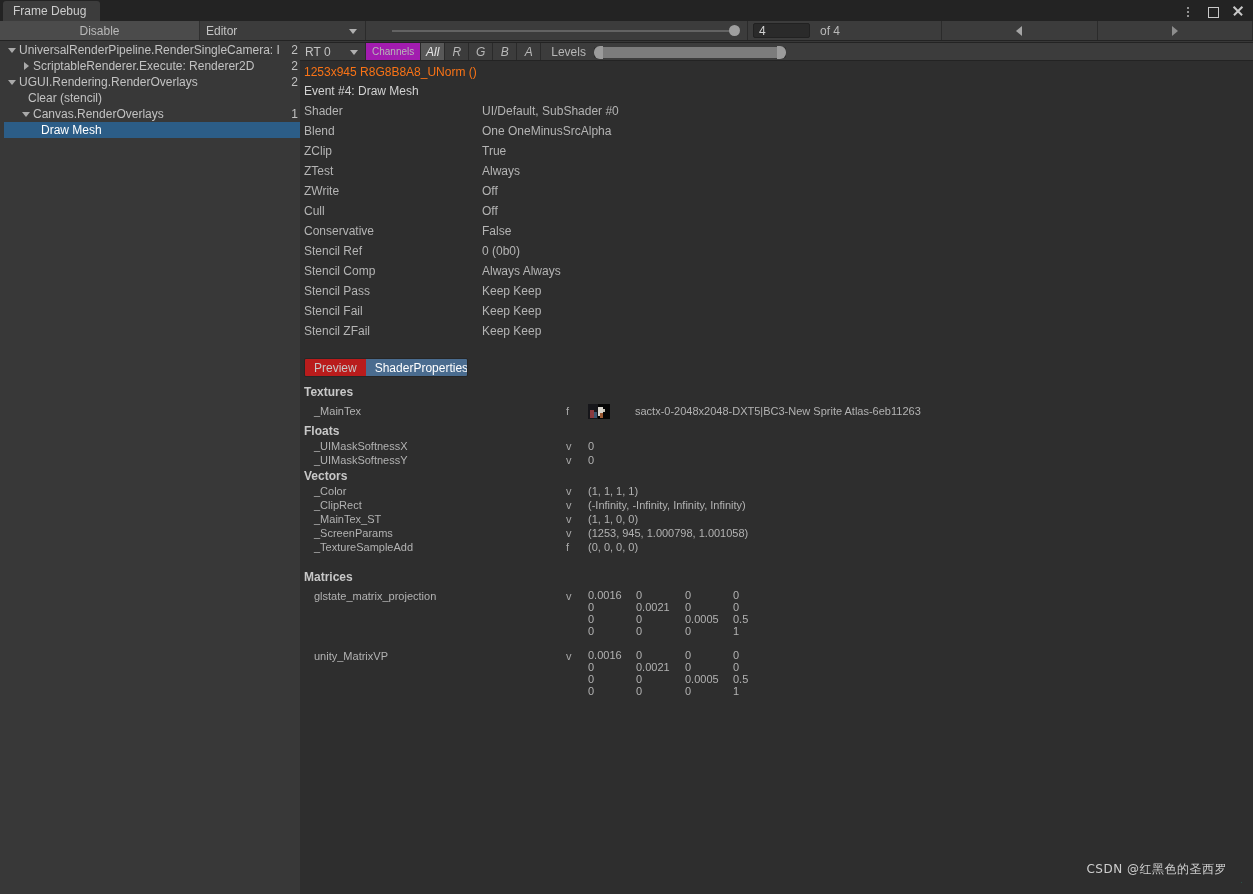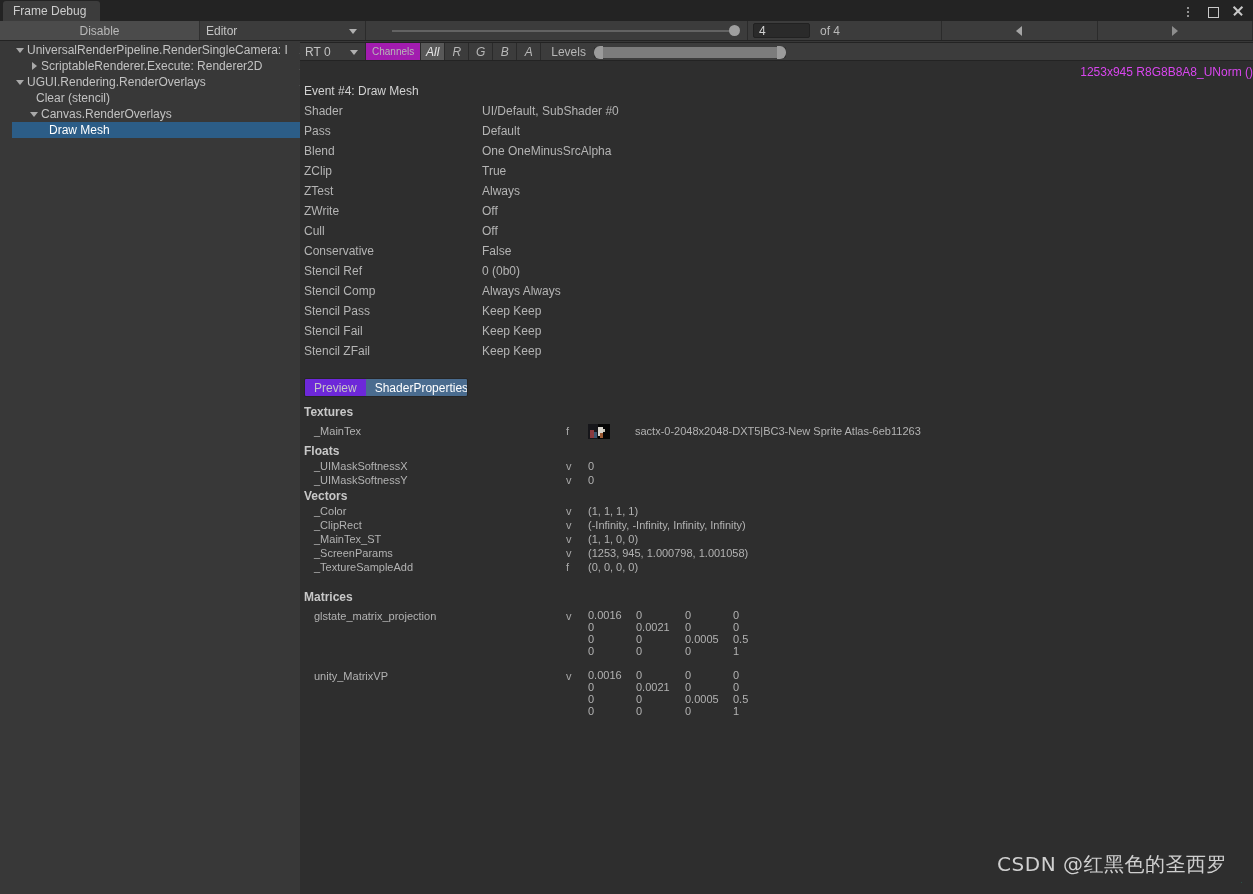--- a/index.html
+++ b/index.html
@@ -102,21 +102,21 @@
   }
   .tb-prev, .tb-next {
     flex: 1 1 0; display: flex; align-items: center; justify-content: center;
     border-right: 1px solid #2b2b2b;
   }
   .tri-left { width:0;height:0;border-top:5px solid transparent;border-bottom:5px solid transparent;border-right:6px solid #a5a5a5; }
   .tri-right{ width:0;height:0;border-top:5px solid transparent;border-bottom:5px solid transparent;border-left:6px solid #8d8d8d; }
 
   
   .tree {
-    position: absolute; left: 12px; top: 42px; width: 299px; height: 852px;
+    position: absolute; left: 4px; top: 42px; width: 299px; height: 852px;
     background: #383838; border-right: 1px solid #232323;
     overflow: hidden;
   }
   .tree-row {
     position: relative; height: 16px; display: flex; align-items: center;
     font-size: 12px; color: #c2c2c2; white-space: nowrap;
   }
   .tree-row.selected { background: #2c5d87; color: #ffffff; }
   .tree-label { overflow: hidden; text-overflow: clip; flex: 1 1 auto; padding-right: 4px; }
   .tree-count { position: absolute; right: 4px; top: 0; line-height: 16px; font-size: 12px; color: #c2c2c2; }
@@ -170,34 +170,34 @@
   .lv-slider {
     position: relative; width: 196px; background: #3c3c3c; display:flex; align-items:center;
   }
   .lv-slider .lv-track { position:absolute; left:2px; right:2px; top:4px; height:11px; background:#2a2a2a; border-radius:2px; }
   .lv-slider .lv-fill  { position:absolute; left:8px; right:8px; top:4px; height:11px; background:#7c7c7c; }
   .lv-slider .lv-h { position:absolute; top:3px; width:9px; height:13px; background:#9b9b9b; }
   .lv-slider .lv-h.l { left:2px; border-radius:6px 0 0 6px; }
   .lv-slider .lv-h.r { right:2px; border-radius:0 6px 6px 0; }
   .rt-bar .flexfill { flex: 1 1 auto; background: #3c3c3c; }
 
-  .rt-info { height: 21px; display:flex; align-items:center; padding-left:4px; font-size:12px; color:#d946ef;justify-content:flex-end; }
+  .rt-info { height: 21px; display:flex; align-items:center; padding-left:4px; font-size:12px; color:#f97316; }
   .event-title { height: 18px; display:flex; align-items:center; padding-left:4px; font-size:12px; color:#d2d2d2; font-weight:normal; }
 
   
   .props { margin-top: 1px; }
   .prow { height: 20px; display: flex; align-items: center; font-size: 12px; gap: 21px; }
   .prow .k { width: 161px; padding-left: 4px; color: #b4b4b4; }
   .prow .v { color: #b4b4b4; }
 
   
   .ptabs { margin: 17px 0 0 4px; display: flex; align-items: stretch; height: 19px; width: 164px;
            border: 1px solid #262626; border-radius: 2px; overflow: hidden; }
   .ptab { flex: 0 0 auto; display:flex; align-items:center; justify-content:center; padding: 0 9px;
-          font-size: 12px; color:#c6c6c6; background:#6d28d9; }
+          font-size: 12px; color:#c6c6c6; background:#b91c1c; }
   .ptab.active { background:#4a6c8f; color:#ffffff; }
 
   
   .sp { margin-top: 6px; }
   .sp-head { height: 17px; padding-left: 4px; font-size: 12px; font-weight: bold; color: #c8c8c8; display:flex; align-items:center; }
   .sp-row { height: 14px; display: flex; align-items: center; font-size: 11px; color: #b2b2b2; }
   .sp-row .n { width: 266px; padding-left: 14px; }
   .sp-row .t { width: 22px; color: #a8a8a8; }
   .sp-row .val { color: #b2b2b2; }
   .sp-row .thumb {
@@ -207,21 +207,21 @@
   .sp-row .thumb .px { position:absolute; }
 
   .mat-row { display: flex; font-size: 11px; color: #b2b2b2; margin-top: 2px; }
   .mat-row .n { width: 266px; padding-left: 14px; padding-top: 1px; }
   .mat-row .t { width: 22px; padding-top: 1px; color:#a8a8a8; }
   .mat-grid { display: grid; grid-template-columns: 48px 49px 48px 48px; row-gap: 0px; }
   .mat-grid span { line-height: 12px; }
 
   .watermark {
     position: absolute; right: 26px; bottom: 16px;
-    font-size: 20px; color: #cfcfcf; letter-spacing: 0.5px;
+    font-size: 12px; color: #cfcfcf; letter-spacing: 0.5px;
     font-family: "DejaVu Sans", sans-serif;
   }
   .corner-accent {
     position: absolute; right: 0px; bottom: 0px; width: 12px; height: 12px; overflow: hidden;
   }
   .corner-accent::before {
     content:""; position:absolute; right:-6px; bottom:-6px; width:16px; height:16px;
     border: 2px solid #19c39c; border-radius:3px;
   }
 </style>
@@ -347,24 +347,20 @@
       <span>1253x945 R8G8B8A8_UNorm ()</span>
     </div>
     <div class="event-title">
       <span>Event #4: Draw Mesh</span>
     </div>
 
     <div class="props">
       <div class="prow">
           <span class="k">Shader</span>
           <span class="v">UI/Default, SubShader #0</span>
-        </div>
-      <div class="prow">
-          <span class="k">Pass</span>
-          <span class="v">Default</span>
         </div>
       <div class="prow">
           <span class="k">Blend</span>
           <span class="v">One OneMinusSrcAlpha</span>
         </div>
       <div class="prow">
           <span class="k">ZClip</span>
           <span class="v">True</span>
         </div>
       <div class="prow">

